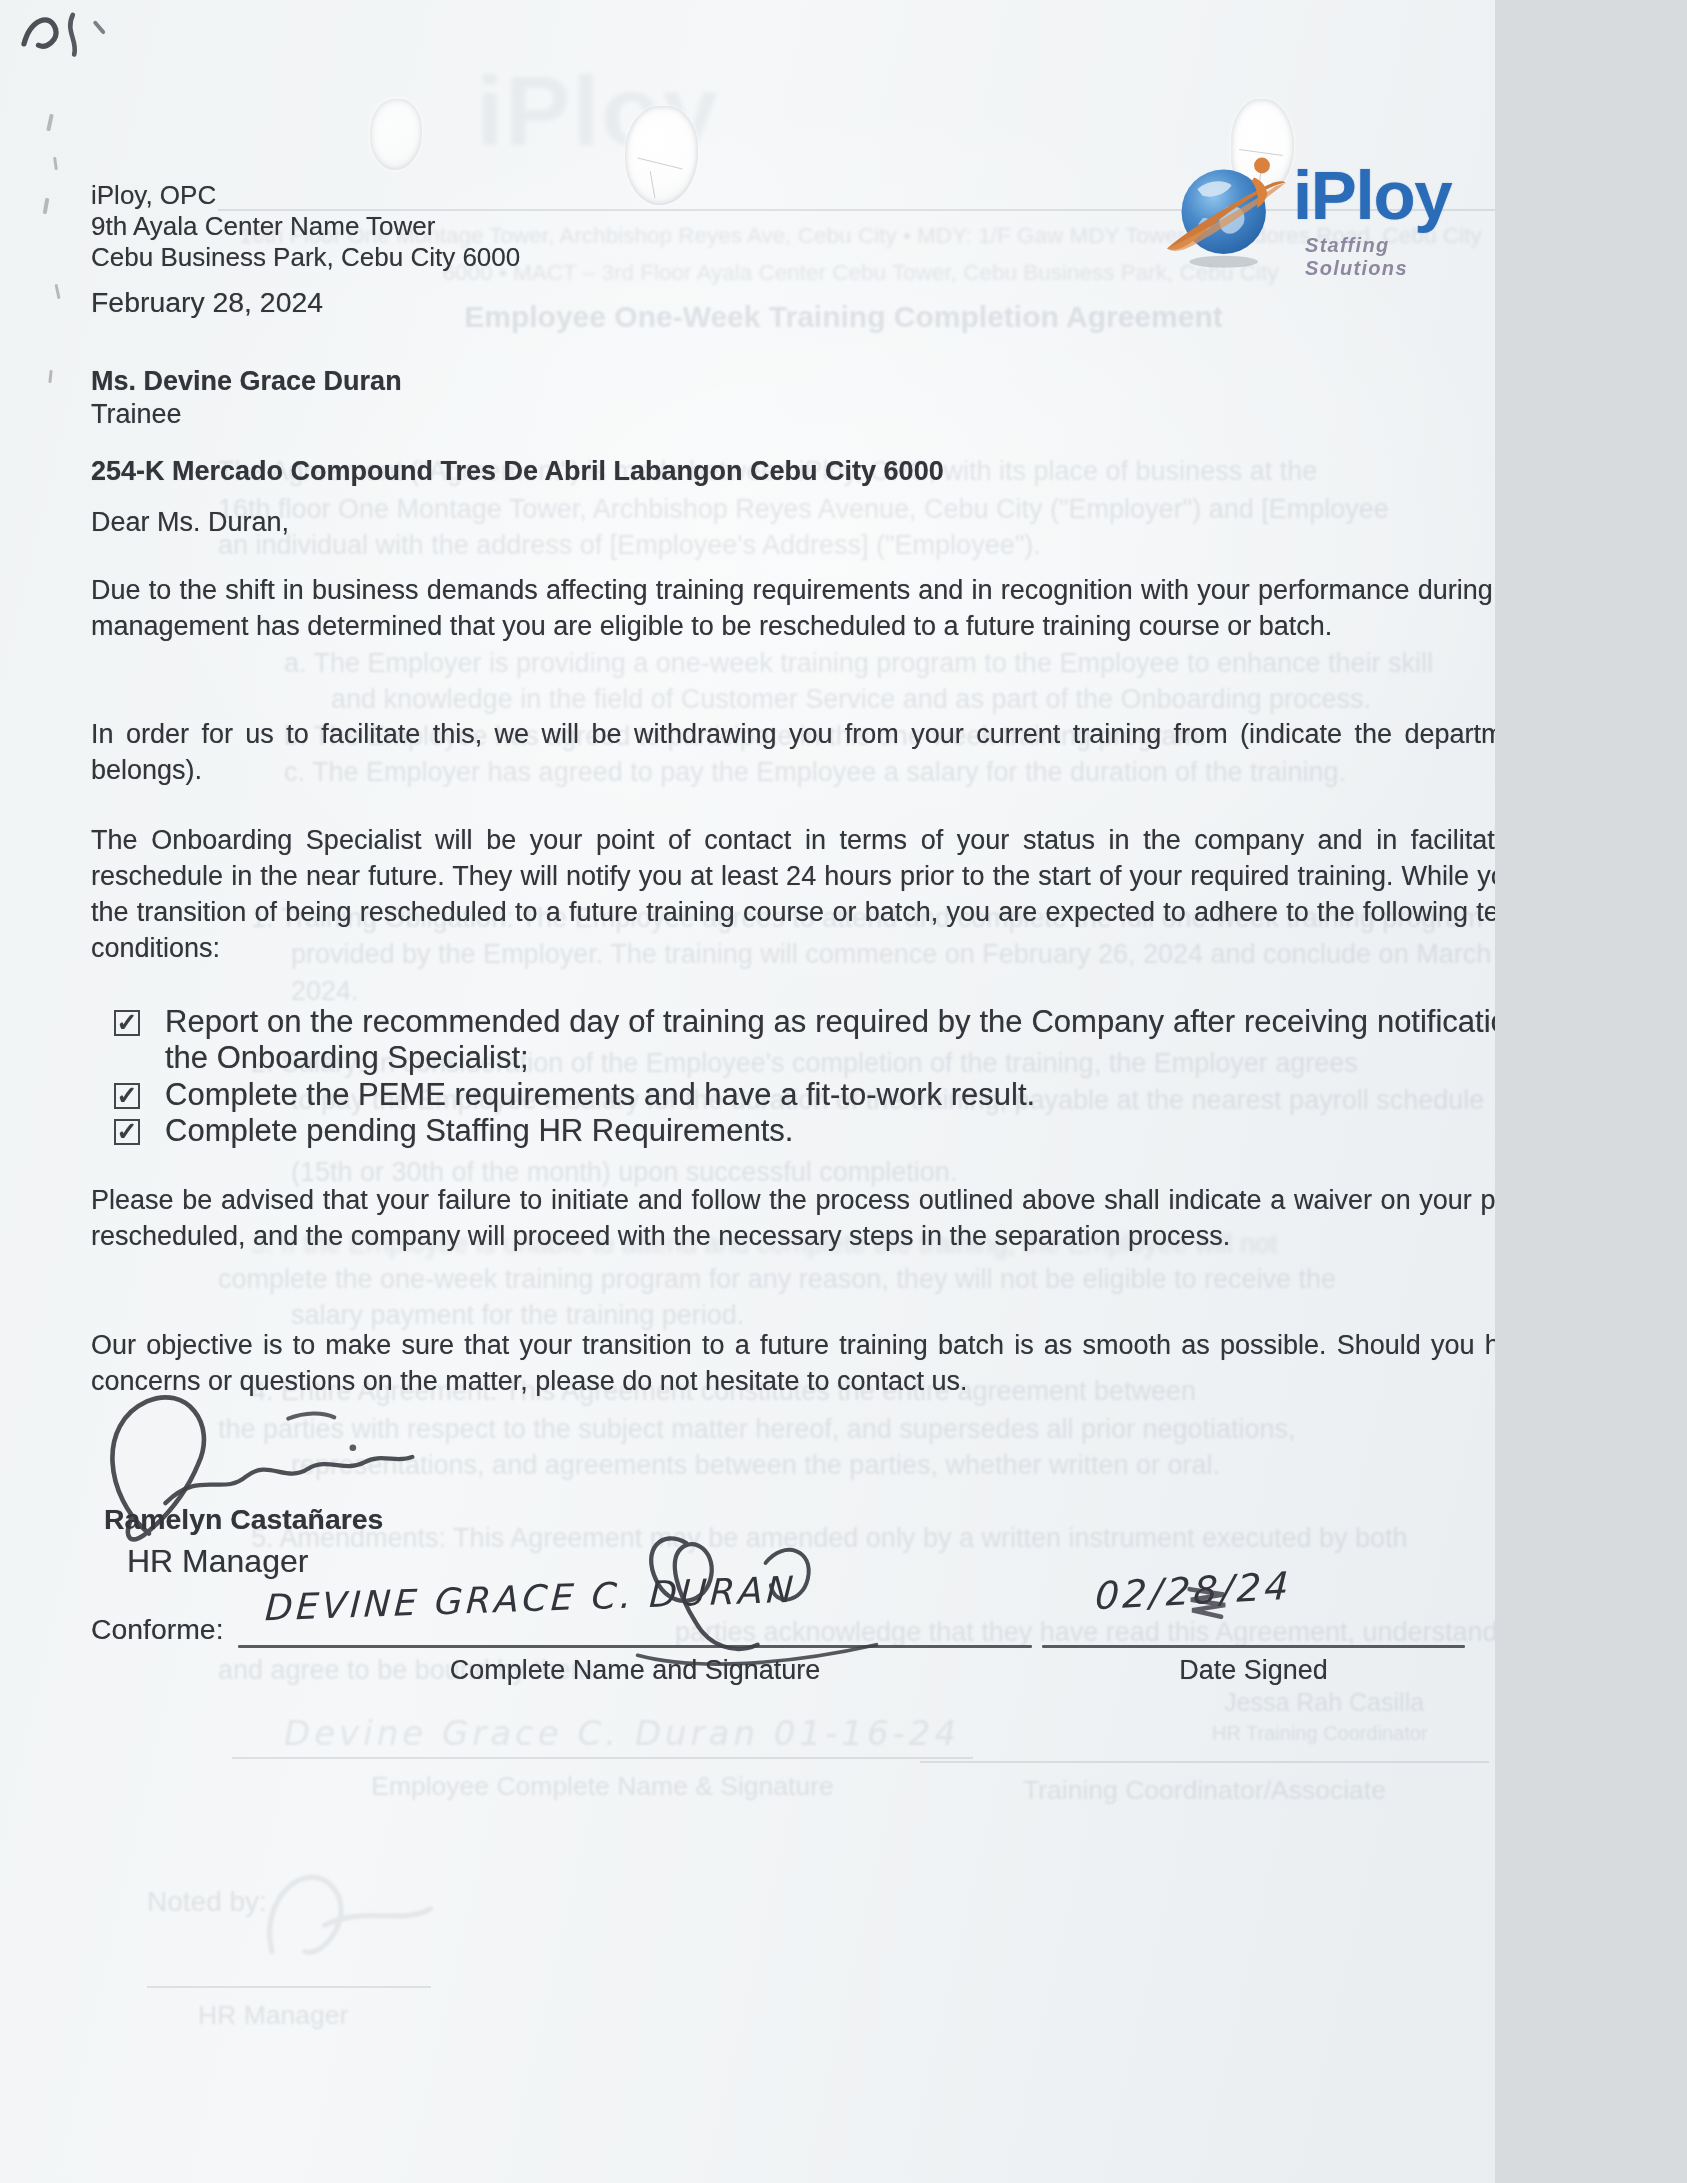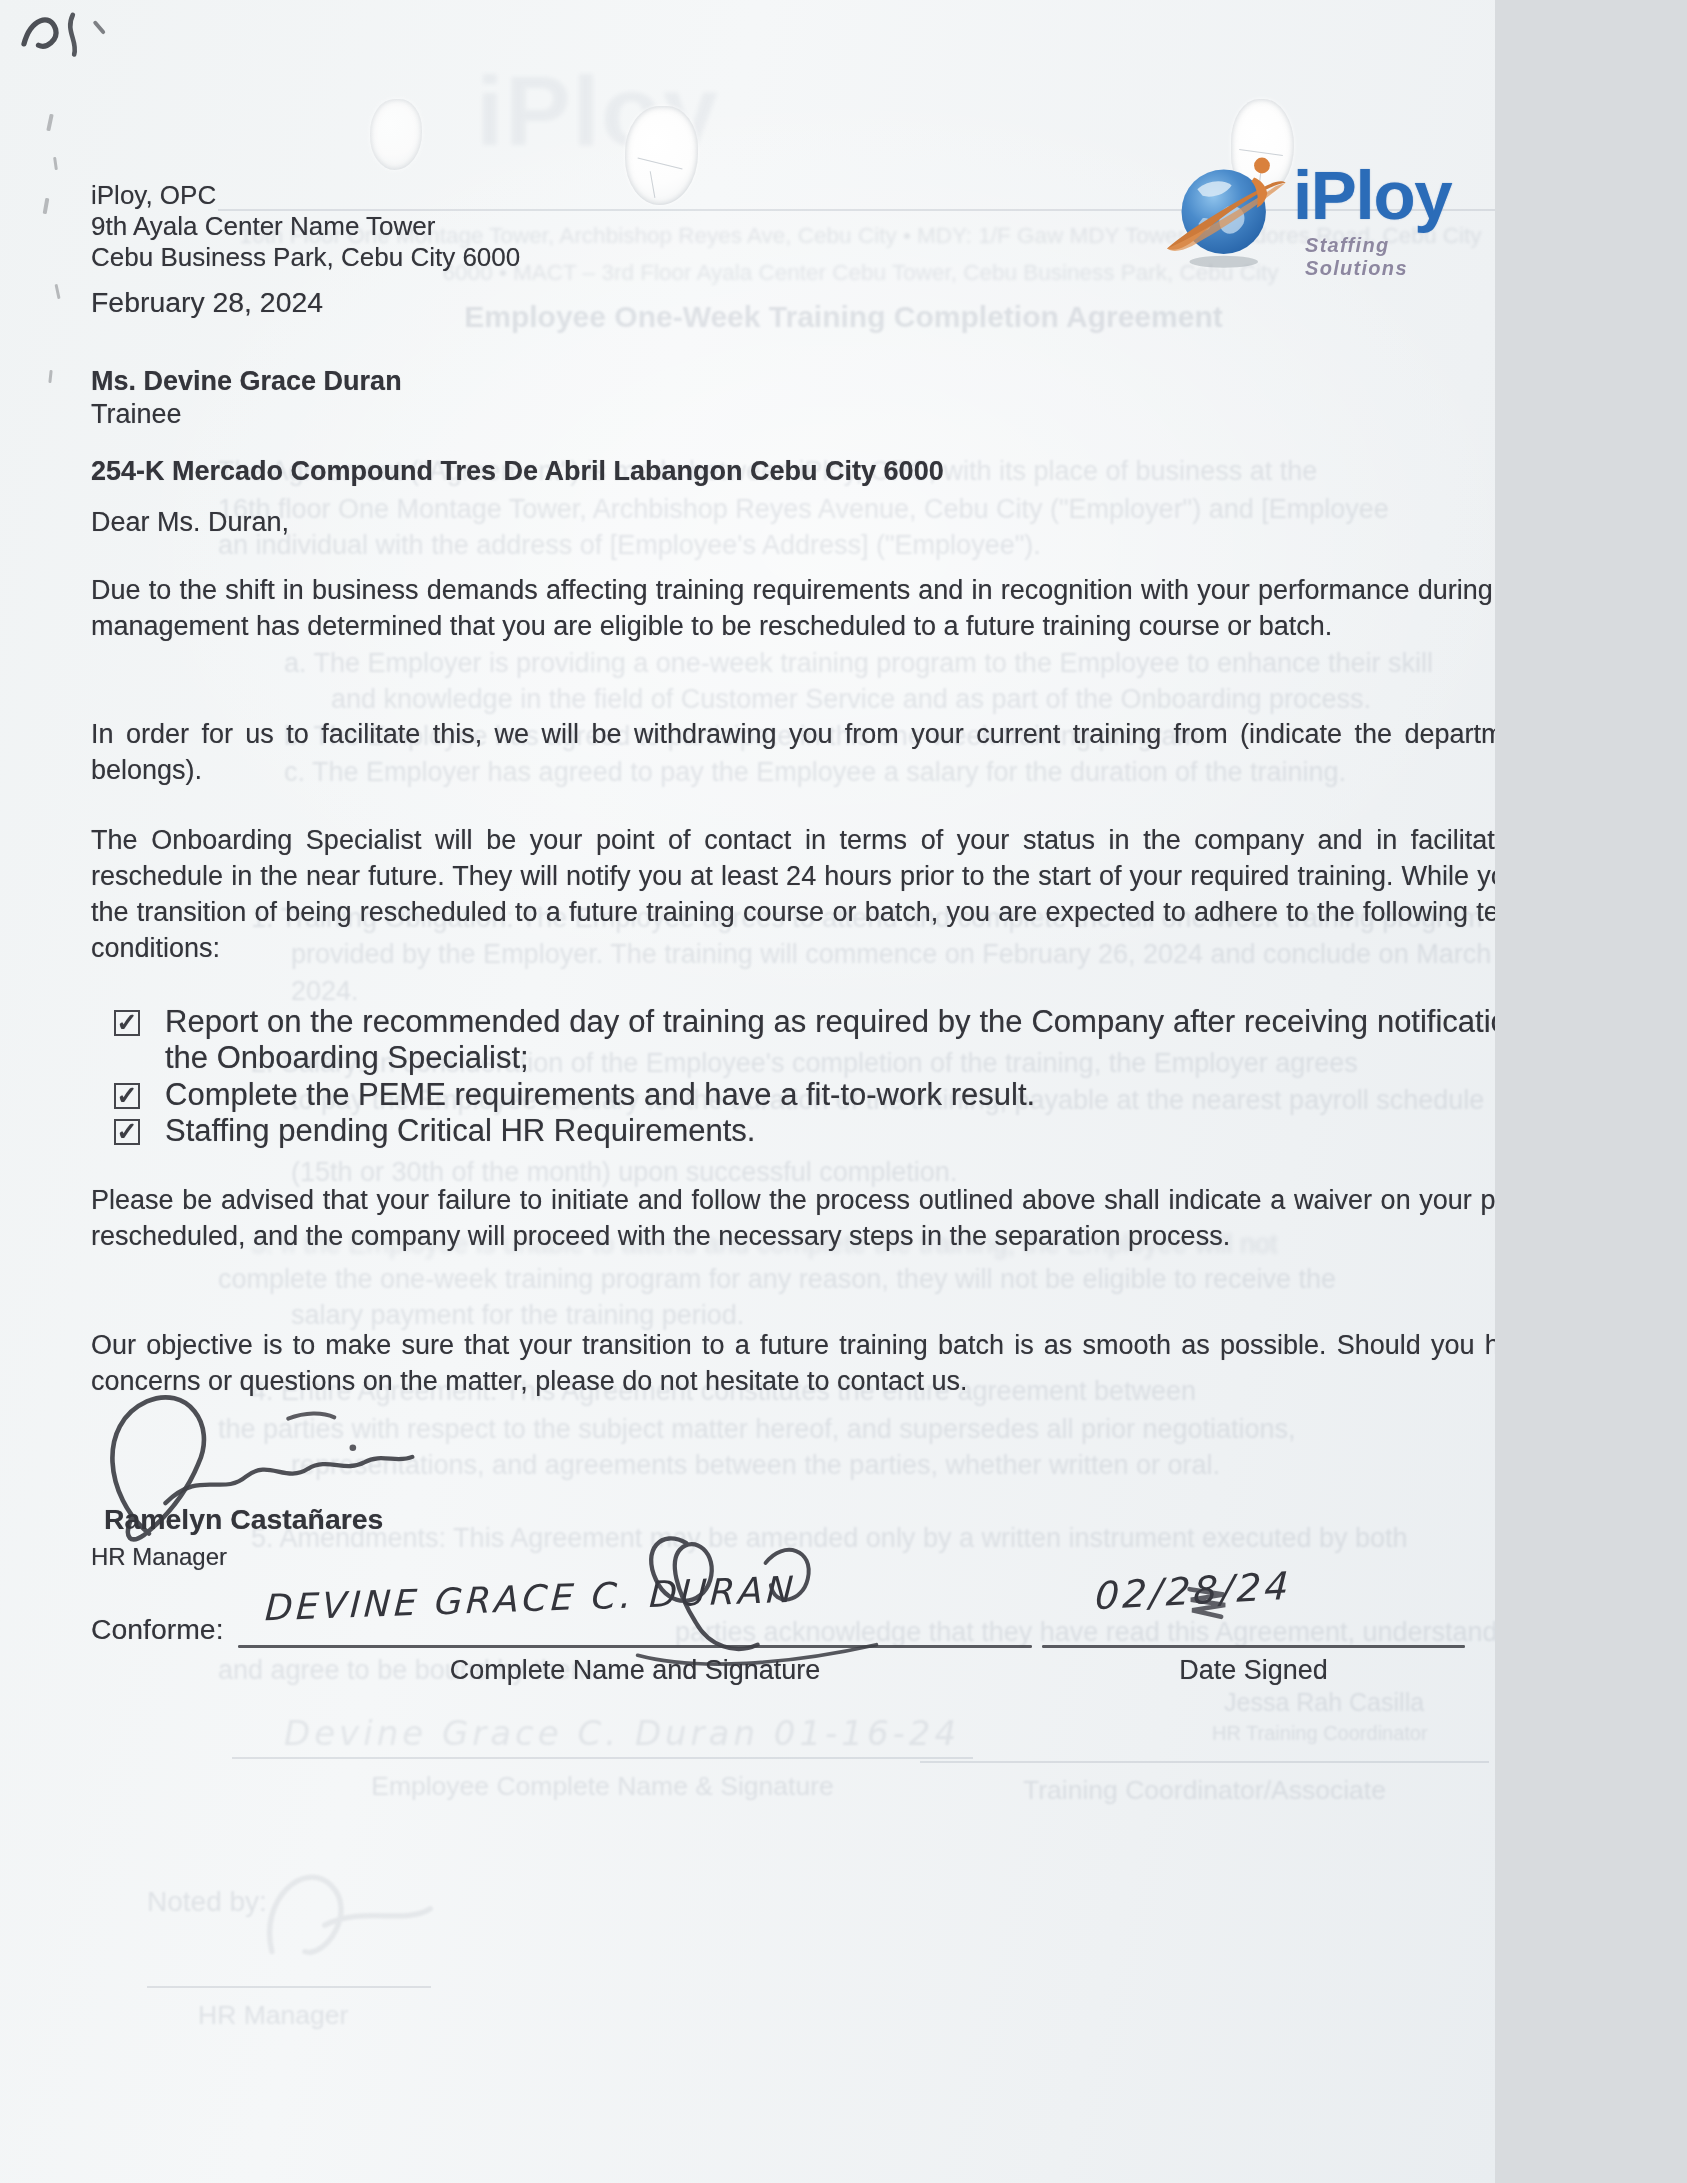--- a/index.html
+++ b/index.html
@@ -15,21 +15,21 @@
   .para{position:absolute;left:91px;width:1506px;font-size:27px;line-height:36px;
         text-align:justify;text-align-last:left;}
   .sender{font-size:26px;line-height:31px;}
   .dateline{font-size:28.4px;margin-top:8px;}
   .recip{font-size:27px;line-height:33px;}
   .check-item{display:flex;gap:25px;margin-bottom:0.7px;}
   .cbx{flex:0 0 auto;width:22px;height:22px;border:2.6px solid #45464c;margin-top:6px;
        font-size:25px;line-height:20px;text-align:center;color:#3c3d43;font-weight:700;}
   .check-text{flex:1 1 auto;font-size:31px;line-height:36px;text-align:justify;text-align-last:left;}
   .sig-name{font-size:28.4px;font-weight:700;}
-  .sig-title{font-size:24px;}
+  .sig-title{font-size:32px;margin-left:36px;}
   .formline{position:absolute;height:2.6px;background:#3e3f45;opacity:.85;border-radius:1.3px;}
   .caption{position:absolute;font-size:27px;text-align:center;}
   .handwriting{font-family:"DejaVu Sans", sans-serif;font-style:italic;color:#34353c;
                transform:rotate(-2deg) skewX(-5deg);letter-spacing:3.3px;white-space:nowrap;}
   
   .ghost{position:absolute;color:#6b7689;opacity:.16;filter:blur(1.3px);font-size:27px;
          line-height:36px;white-space:nowrap;}
   .ghost-rule{position:absolute;height:2px;background:#7e8899;opacity:.20;filter:blur(0.7px);}
   .ghost-title{font-weight:700;font-size:30px;text-align:center;white-space:normal;filter:blur(1px);opacity:.18;}
   .ghost-wm{font-weight:700;font-size:99px;color:#5c6d86;opacity:.07;filter:blur(2px);letter-spacing:1.3px;}
@@ -164,21 +164,21 @@
     <div class="check-item">
       <span class="cbx">✓</span>
       <div class="check-text">Report on the recommended day of training as required by the Company after receiving notification from the Onboarding Specialist;</div>
     </div>
     <div class="check-item">
       <span class="cbx">✓</span>
       <div class="check-text">Complete the PEME requirements and have a fit-to-work result.</div>
     </div>
     <div class="check-item">
       <span class="cbx">✓</span>
-      <div class="check-text">Staffing pending Critical HR Requirements.</div>
+      <div class="check-text">Complete pending Staffing HR Requirements.</div>
     </div>
   </div>
 
   <div class="para ink" style="top:1182px;">Please be advised that your failure to initiate and follow the process outlined above shall indicate a waiver on your part to be rescheduled, and the company will proceed with the necessary steps in the separation process.</div>
   <div class="para ink" style="top:1327px;">Our objective is to make sure that your transition to a future training batch is as smooth as possible.  Should you have any concerns or questions on the matter, please do not hesitate to contact us.</div>
 
   <svg class="abs" style="left:86px;top:1383px;" width="370" height="165" viewBox="0 0 560 250">
     <path d="M95,228 C28,172 16,62 92,28 C152,2 198,62 170,122 C150,170 118,206 88,230 C68,244 56,236 68,206" stroke="#3f4046" stroke-width="7" fill="none" stroke-linecap="round" opacity=".92"></path>
     <path d="M120,182 C172,130 206,172 242,142 C276,114 302,152 336,130 C366,112 392,136 422,120 C446,106 472,122 494,112" stroke="#3f4046" stroke-width="6.5" fill="none" stroke-linecap="round" opacity=".92"></path>
     <path d="M306,54 C332,44 358,44 376,52" stroke="#3f4046" stroke-width="6" fill="none" stroke-linecap="round" opacity=".85"></path>

